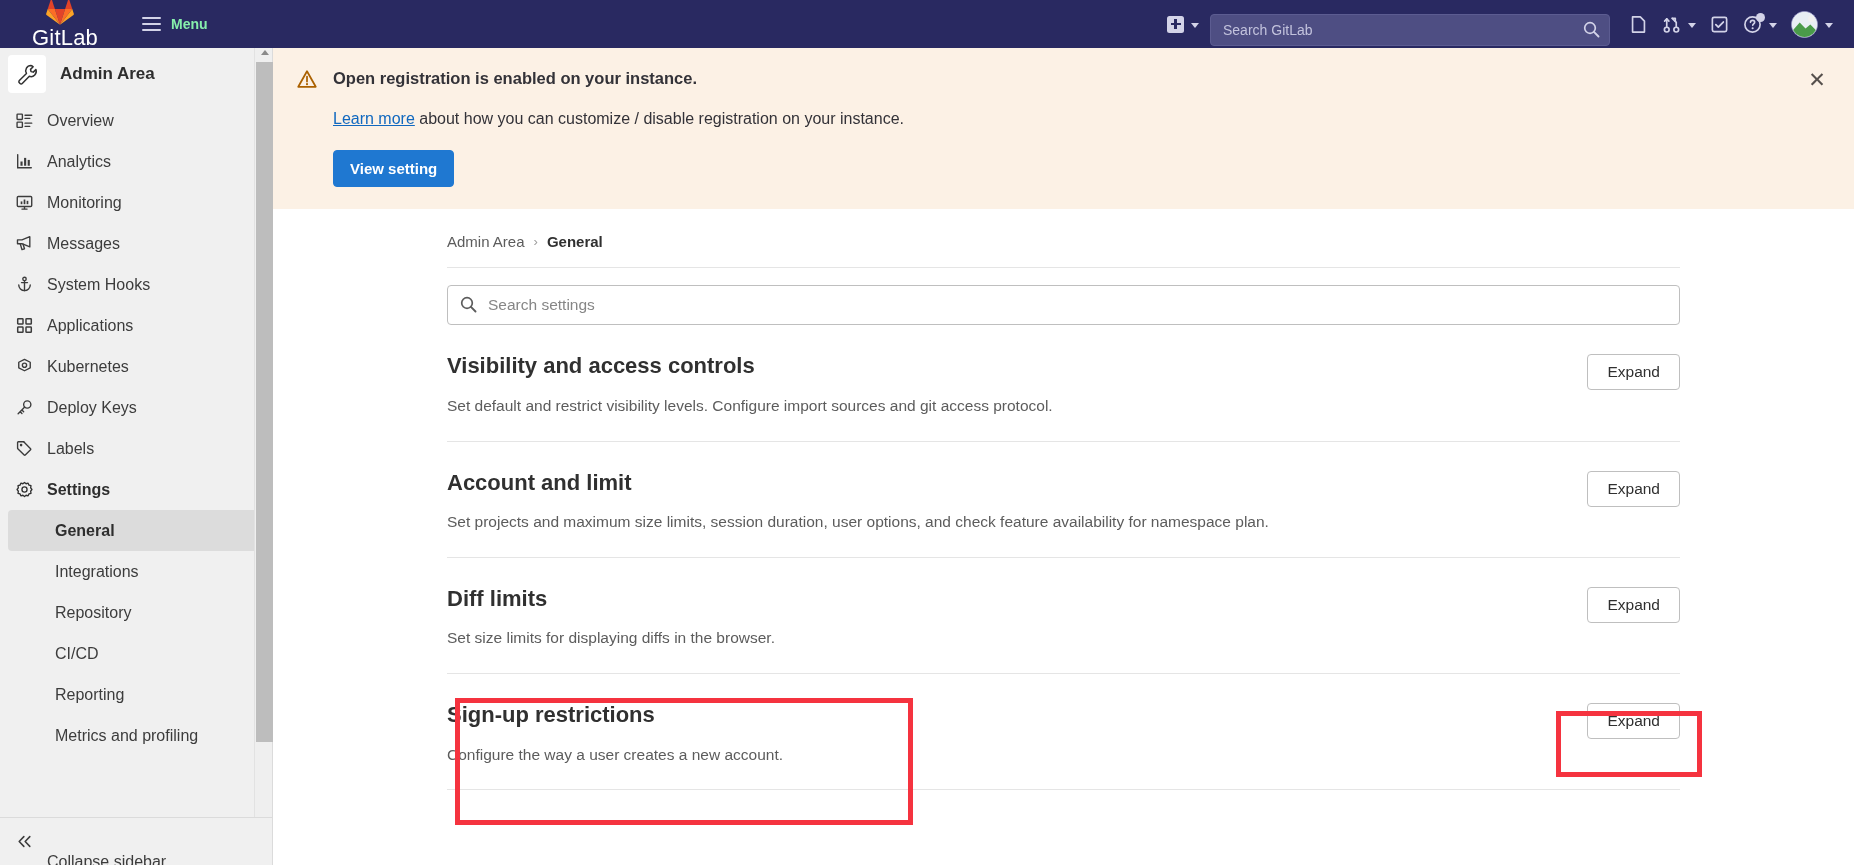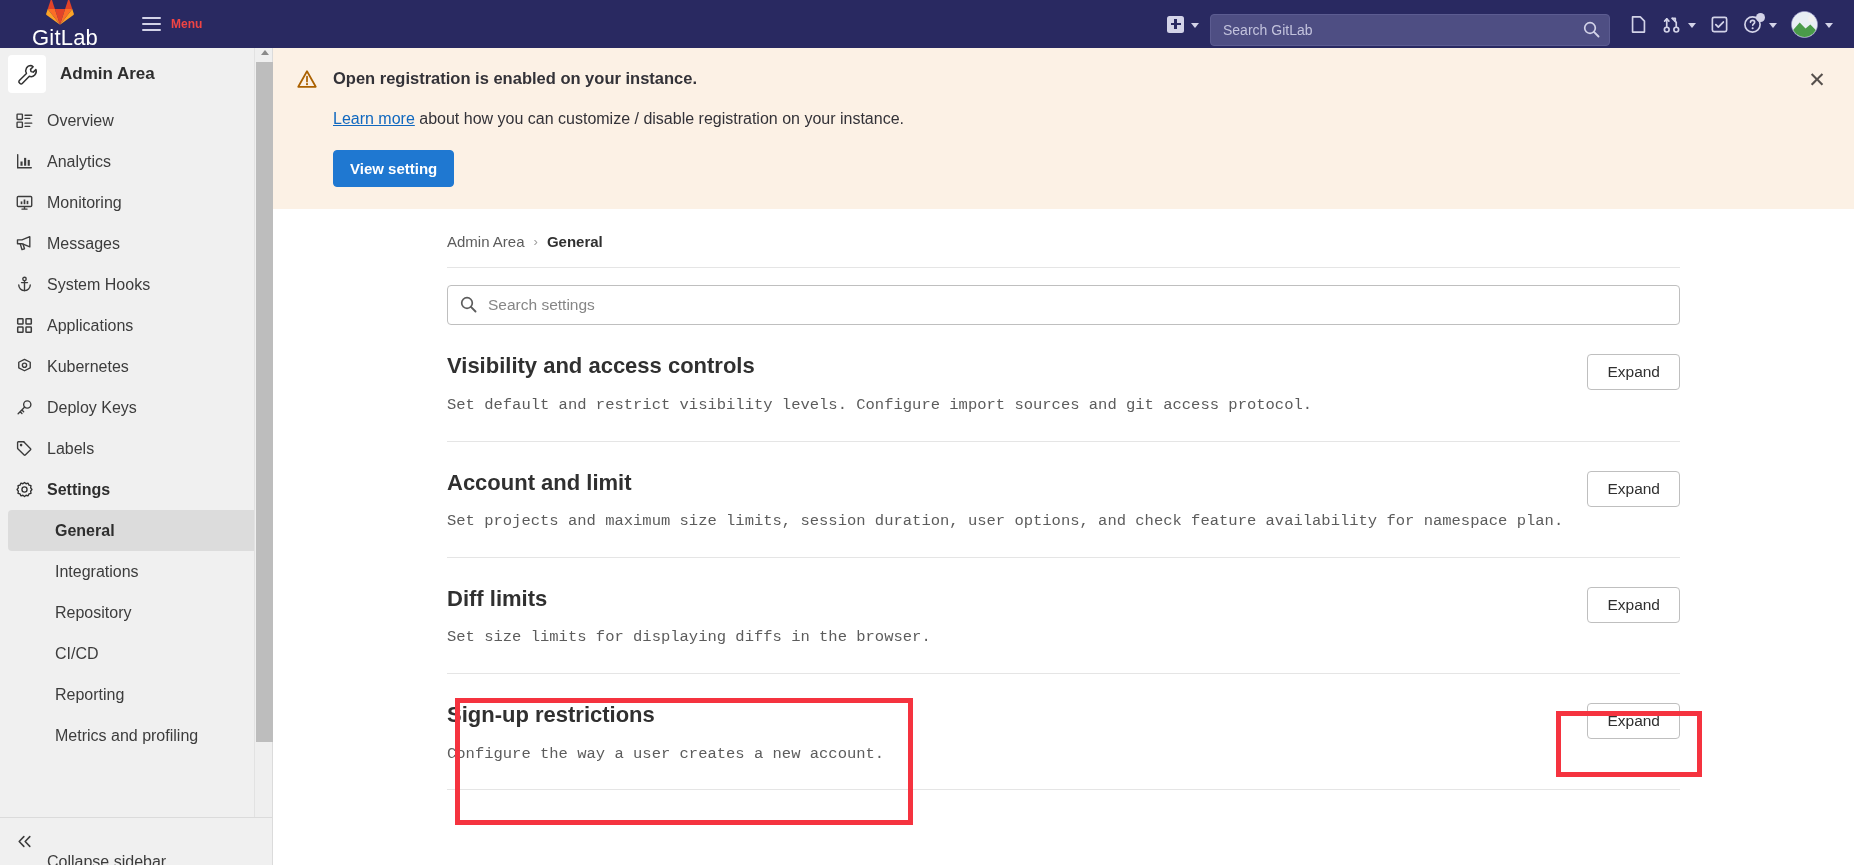--- a/index.html
+++ b/index.html
@@ -19,21 +19,21 @@
   .brand-text {
     color: #fff; font-size: 22px; letter-spacing: .2px;
     margin-left: 10px; font-weight: 400;
   }
   .nav-menu-btn {
     display: flex; align-items: center; gap: 10px;
     margin-left: 34px; padding: 6px 10px; border-radius: 4px; cursor: pointer;
   }
   .hamburger { display: flex; flex-direction: column; gap: 3.5px; }
   .hamburger span { display: block; width: 19px; height: 2.2px; background: #d3d3e8; border-radius: 1px; }
-  .nav-menu-label { color: #ef4444; font-size: 12px; font-weight: 600; }
+  .nav-menu-label { color: #86efac; font-size: 14px; font-weight: 600; }
 
   .nav-right {
     margin-left: auto; display: flex; align-items: center;
     height: 48px; padding-right: 14px;
   }
   .nav-icon-btn {
     display: flex; align-items: center; gap: 2px;
     padding: 6px 7px; border-radius: 4px; cursor: pointer; color: #d3d3e8;
   }
   .plus-square {
@@ -200,21 +200,21 @@
 
   .setting-section {
     border-bottom: 1px solid #e5e5e5; padding: 27px 0 24px 0;
     display: flex; align-items: flex-start; position: relative;
   }
   .setting-text { flex: 1; min-width: 0; }
   .setting-title {
     font-size: 22px; font-weight: 600; color: #303030; line-height: 1.25;
   }
   .setting-desc {
-    font-size: 15.5px; color: #5c5c5c; margin-top: 15px; line-height: 1.4; font-family: Liberation Mono, monospace;
+    font-size: 15.5px; color: #5c5c5c; margin-top: 15px; line-height: 1.4;
   }
   .expand-btn {
     flex: 0 0 auto; margin-left: 24px; margin-top: 2px;
     background: #fff; border: 1px solid #bfbfbf; border-radius: 4px;
     font-size: 15.5px; color: #303030; padding: 8px 19px; cursor: pointer;
     font-family: "Liberation Sans", sans-serif; white-space: nowrap; text-align: center;
   }
 
   
   .annot {

